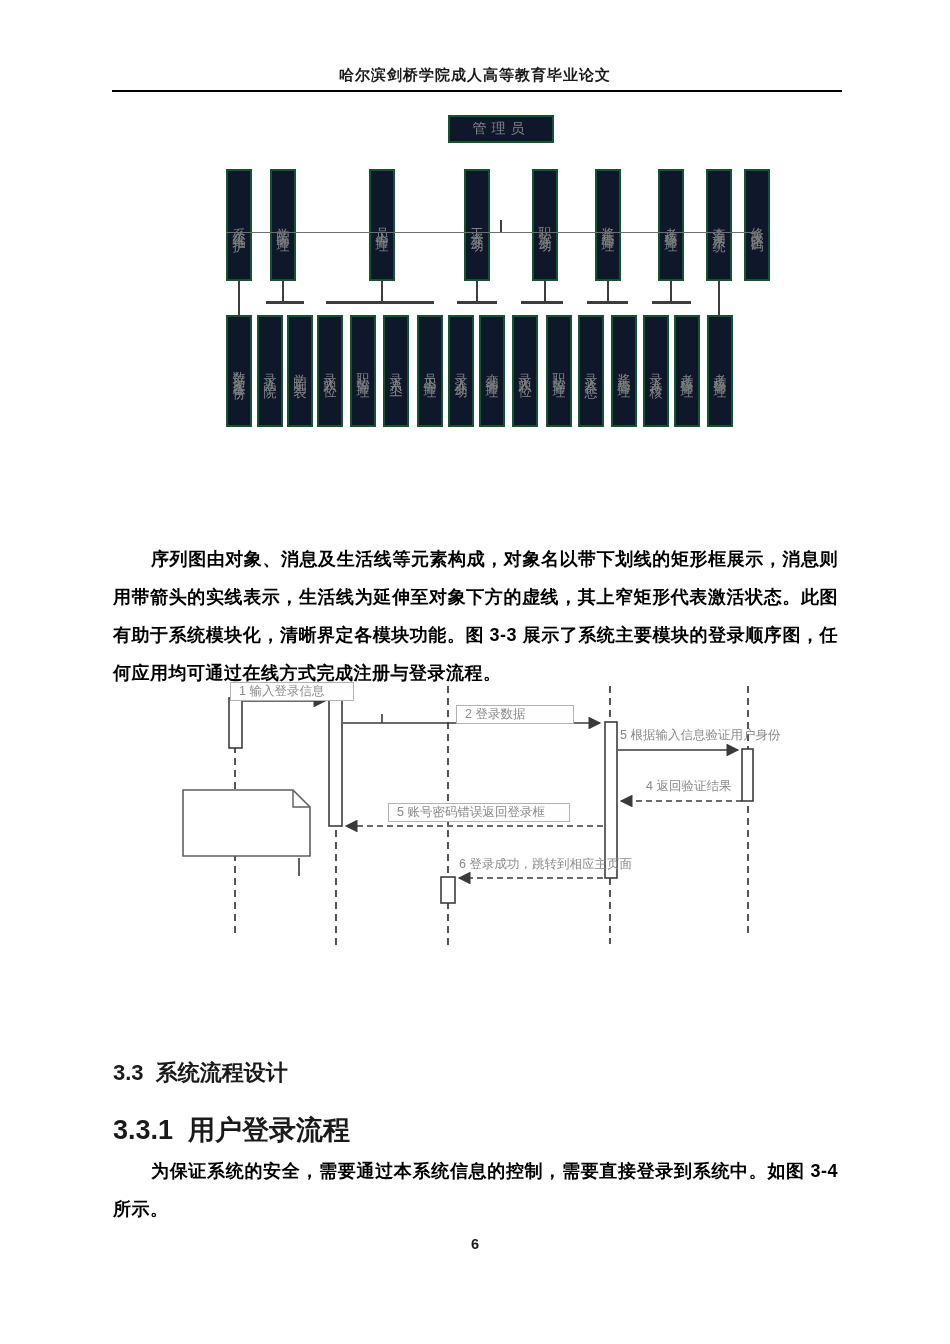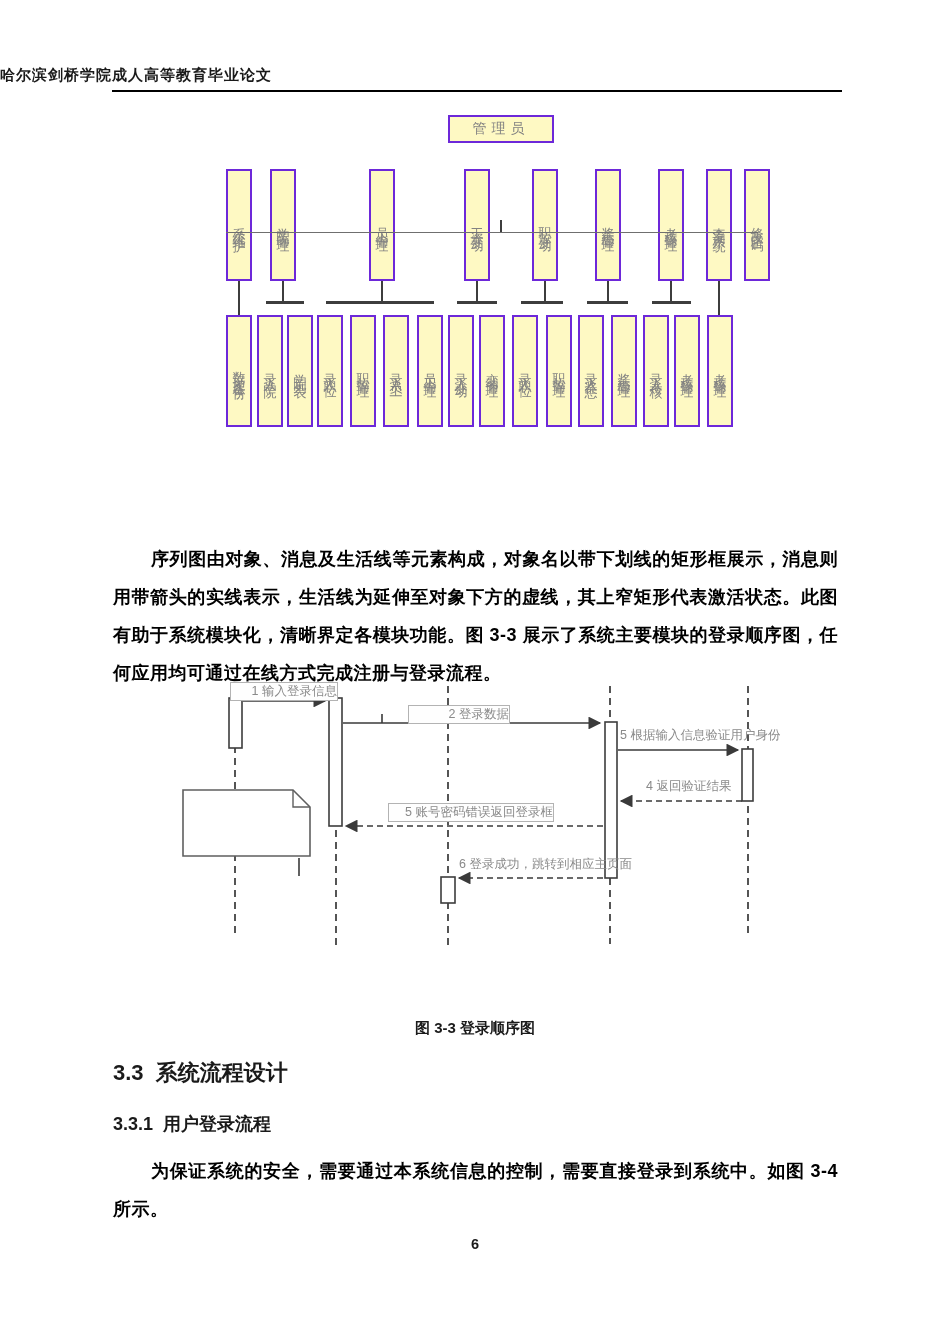--- a/index.html
+++ b/index.html
@@ -5,28 +5,28 @@
   html,body { margin:0; padding:0; background:#e8e8e8; }
   .page {
     position:relative; width:950px; height:1344px; margin:0 auto;
     background:#ffffff; overflow:hidden;
     font-family:"Liberation Sans","DejaVu Sans",sans-serif;
     color:#1a1a1a;
   }
   
   .header-title {
     position:absolute; top:66px; left:0; width:100%;
-    text-align:left; font-size:15px; font-weight:700; letter-spacing:1px;
+    text-align:center; font-size:15px; font-weight:700; letter-spacing:1px;
   }
   .header-rule { position:absolute; top:90px; left:112px; width:730px; height:2px; background:#000; }
 
   
   .obox {
-    position:absolute; box-sizing:border-box; background:#fef9c3;
-    border:2px solid #6d28d9; color:#828282; z-index:2;
+    position:absolute; box-sizing:border-box; background:#0f172a;
+    border:2px solid #14532d; color:#828282; z-index:2;
   }
   .org-root {
     left:448px; top:115px; width:106px; height:28px;
     display:flex; align-items:center; justify-content:center;
     font-size:14px; letter-spacing:5px;
   }
   .vbox, .vbox2 {
     width:26px; height:112px;
     writing-mode:vertical-rl; text-orientation:upright;
     display:flex; align-items:center; justify-content:center;
@@ -42,32 +42,32 @@
 
   
   .caption { position:absolute; left:0; width:100%; text-align:center; font-size:15px; font-weight:700; }
   .para {
     position:absolute; left:113px; width:725px;
     font-size:18px; line-height:38px; font-weight:600; letter-spacing:0.5px;
     text-align:justify; text-indent:38px; color:#000000;
   }
   .para .b { font-weight:800; }
   .h2 { position:absolute; left:113px; font-size:22px; font-weight:800; white-space:pre; }
-  .h3 { position:absolute; left:113px; font-size:18px; font-weight:800; white-space:pre; }
+  .h3 { position:absolute; left:113px; font-size:27px; font-weight:800; white-space:pre; }
   .pagenum { position:absolute; top:1236px; left:0; width:100%; text-align:center; font-size:14.5px; font-weight:700; }
 
   
   .seq-svg { position:absolute; left:0; top:0; width:950px; height:1344px; z-index:1; }
   .seqlabel {
     position:absolute; z-index:5; font-size:12.5px; color:#8a8a8a;
     white-space:nowrap; line-height:16px;
   }
   .seqlabel.boxed {
-    background:#fefefe; border:1px solid #b3b3b3; text-align:right;
-    line-height:15px; padding:1px 0;
+    background:#fefefe; border:1px solid #b3b3b3; text-align:left;
+    line-height:15px; padding:1px 8px;
   }
   .note-text {
     position:absolute; left:186px; top:796px; width:121px; z-index:6;
     font-size:13px; line-height:18.5px; color:#7d7d7d; text-align:center;
   }
 </style>
 </head>
 <body>
 
 <div class="page">
@@ -152,26 +152,25 @@
     <line x1="243" y1="701" x2="325" y2="701" stroke="#3a3a3a" stroke-width="1.6" marker-end="url(#arr)"></line>
     <line x1="343" y1="723" x2="600" y2="723" stroke="#3a3a3a" stroke-width="1.6" marker-end="url(#arr)"></line>
     <line x1="382" y1="714" x2="382" y2="723" stroke="#3a3a3a" stroke-width="1.6"></line>
     <line x1="618" y1="750" x2="738" y2="750" stroke="#3a3a3a" stroke-width="1.6" marker-end="url(#arr)"></line>
     <line x1="742" y1="801" x2="621" y2="801" stroke="#3a3a3a" stroke-width="1.6" stroke-dasharray="6 4" marker-end="url(#arr)"></line>
     <line x1="603" y1="826" x2="346" y2="826" stroke="#3a3a3a" stroke-width="1.6" stroke-dasharray="6 4" marker-end="url(#arr)"></line>
     <line x1="603" y1="878" x2="459" y2="878" stroke="#3a3a3a" stroke-width="1.6" stroke-dasharray="6 4" marker-end="url(#arr)"></line>
   </svg>
 
   <div class="seqlabel boxed" style="left:230px;top:682px;width:106px">1 输入登录信息</div>
-  <div class="seqlabel boxed" style="left:408px;top:705px;width:100px">2 登录数据</div>
+  <div class="seqlabel boxed" style="left:456px;top:705px;width:100px">2 登录数据</div>
   <div class="seqlabel" style="left:620px;top:727px">5 根据输入信息验证用户身份</div>
   <div class="seqlabel" style="left:646px;top:778px">4 返回验证结果</div>
   <div class="seqlabel boxed" style="left:388px;top:803px;width:164px">5 账号密码错误返回登录框</div>
   <div class="seqlabel" style="left:459px;top:856px">6 登录成功，跳转到相应主页面</div>
 
-  <div class="caption" style="top:1019px">图 3-3 登录顺序图</div>
 
   <div class="h2" style="top:1058px">3.3  系统流程设计</div>
   <div class="h3" style="top:1112px">3.3.1  用户登录流程</div>
   <div class="para" style="top:1152px"><span>为保证系统的安全，需要通过本系统信息的控制，需要直接登录到系统中。如图 </span><span class="b">3-4</span><span> 所示。</span></div>
 
   <div class="pagenum">6</div>
 </div>
 
 </body></html>

